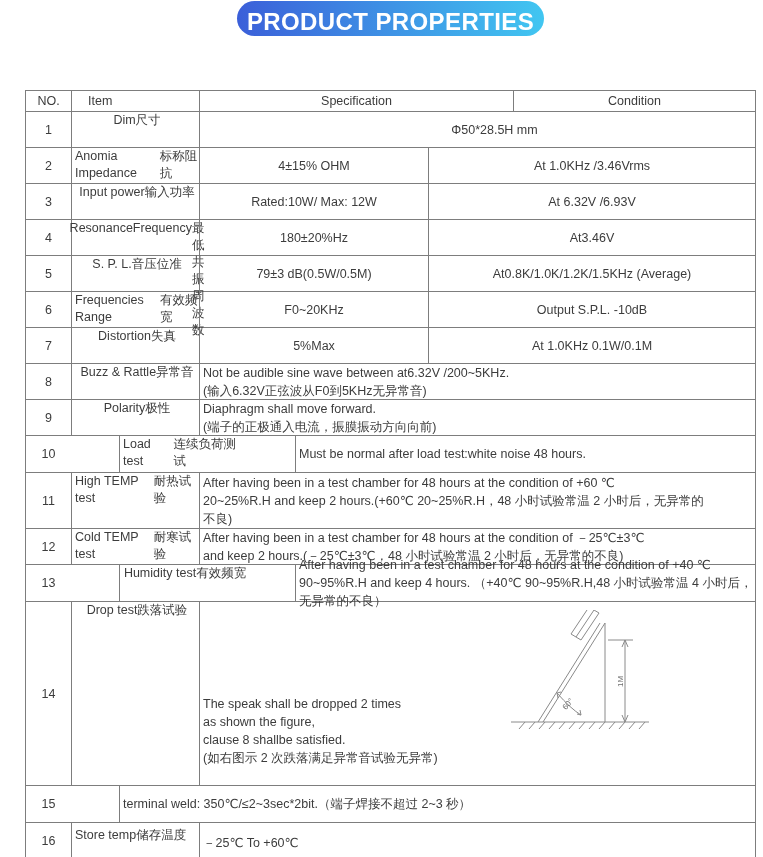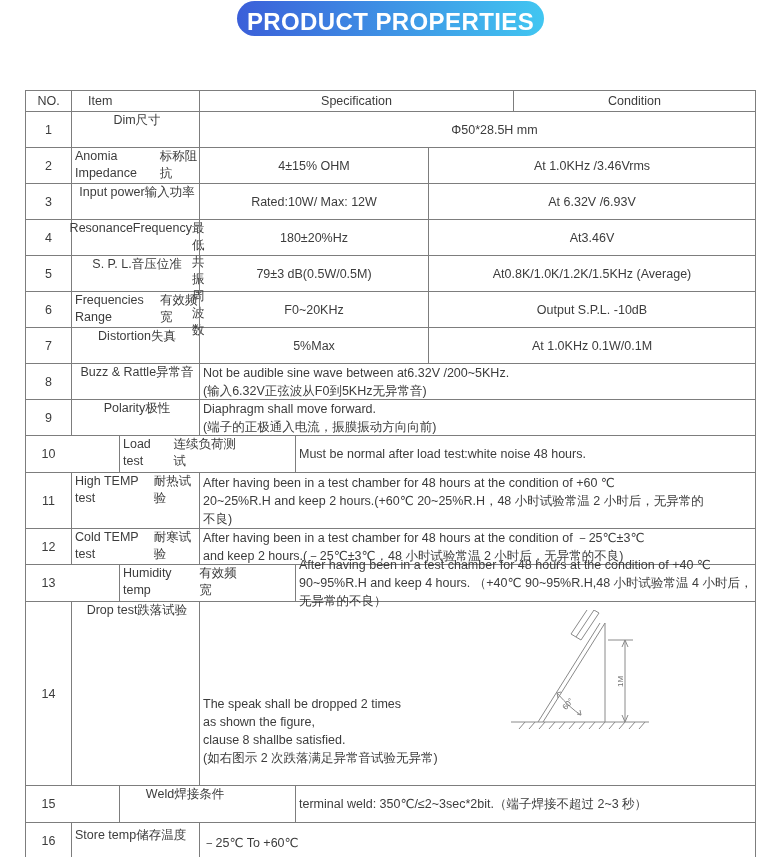--- a/index.html
+++ b/index.html
@@ -196,21 +196,21 @@
     </div>
     <div class="cell c-merged">
       <div>After having been in a test chamber for 48 hours at the condition of －25℃±3℃</div>
       <div>and keep 2 hours.(－25℃±3℃，48 小时试验常温 2 小时后，无异常的不良)</div>
     </div>
   </div>
 
   <div class="row h37">
     <div class="cell c-no">13</div>
     <div class="cell c-item">
-      <div>Humidity temp</div>
+      <div>Humidity test</div>
       <div>有效频宽</div>
     </div>
     <div class="cell c-merged">
       <div>After having been in a test chamber for 48 hours at the condition of +40 ℃</div>
       <div>90~95%R.H and keep 4 hours. （+40℃ 90~95%R.H,48 小时试验常温 4 小时后，无异常的不良）</div>
     </div>
   </div>
 
   <div class="row h184">
     <div class="cell c-no">14</div>
@@ -246,24 +246,20 @@
         <div>The speak shall be dropped 2 times</div>
         <div>as shown the figure,</div>
         <div>clause 8 shallbe satisfied.</div>
         <div>(如右图示 2 次跌落满足异常音试验无异常)</div>
       </div>
     </div>
   </div>
 
   <div class="row h37">
     <div class="cell c-no">15</div>
-    <div class="cell c-item">
-      <div>Weld</div>
-      <div>焊接条件</div>
-    </div>
     <div class="cell c-merged">
       <div>terminal weld: 350℃/≤2~3sec*2bit.（端子焊接不超过 2~3 秒）</div>
     </div>
   </div>
 
   <div class="row h45">
     <div class="cell c-no" style="align-items:flex-start;padding-top:9px;">16</div>
     <div class="cell c-item" style="justify-content:flex-start;padding-top:4px;">
       <div>Store temp</div>
       <div>储存温度</div>

